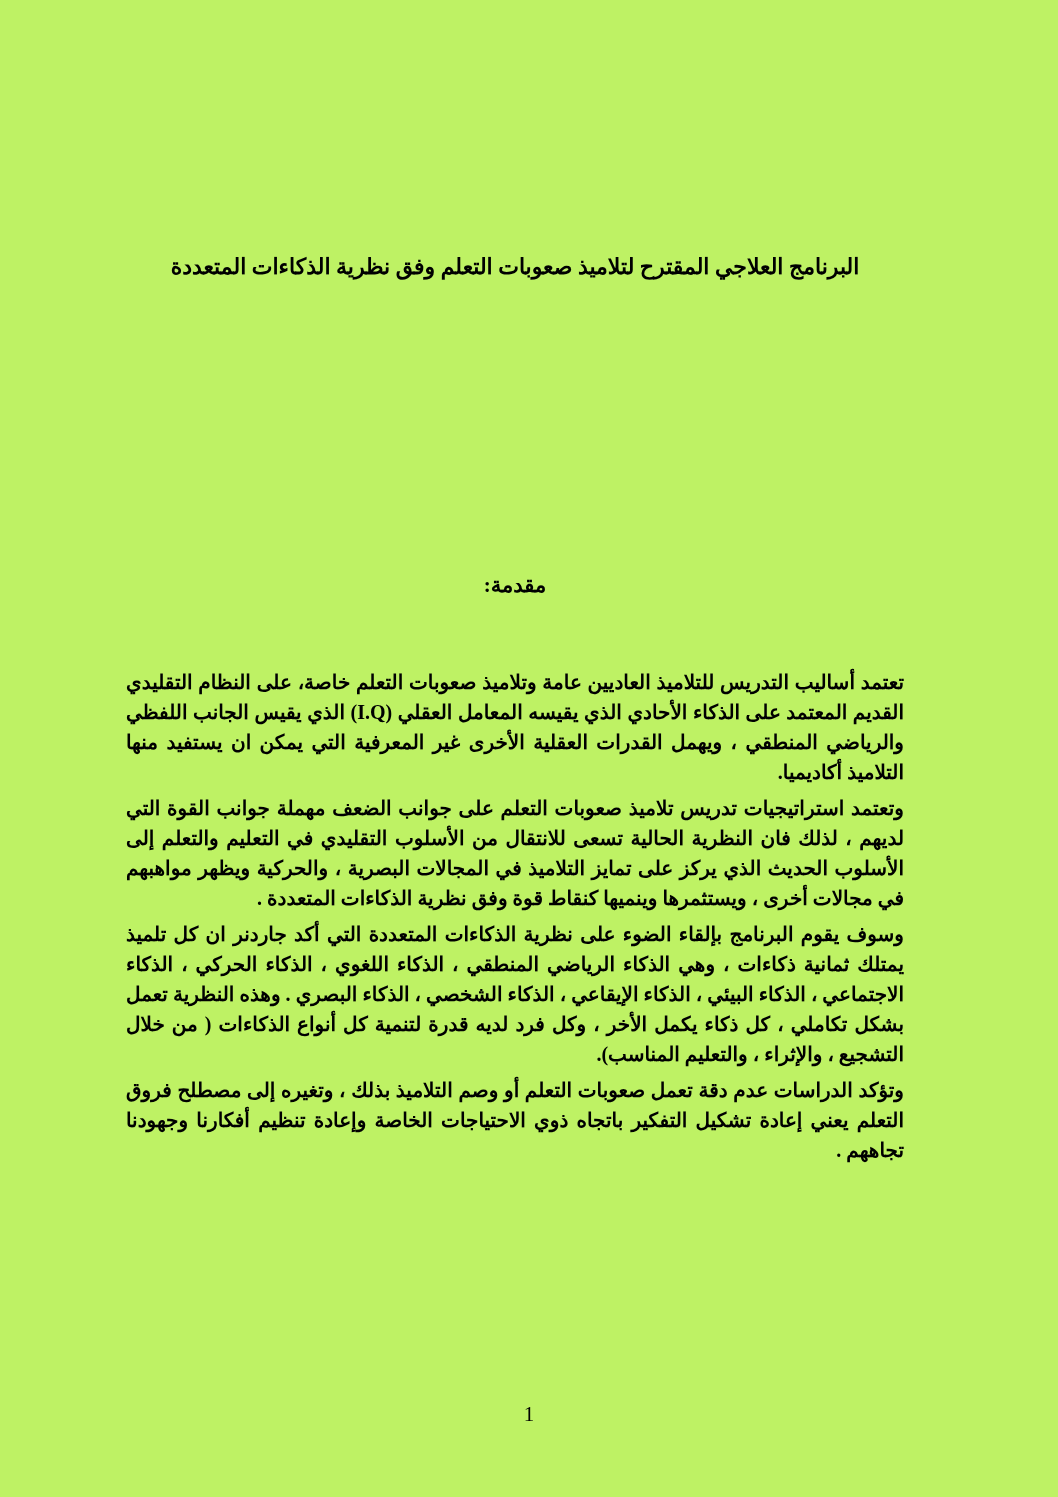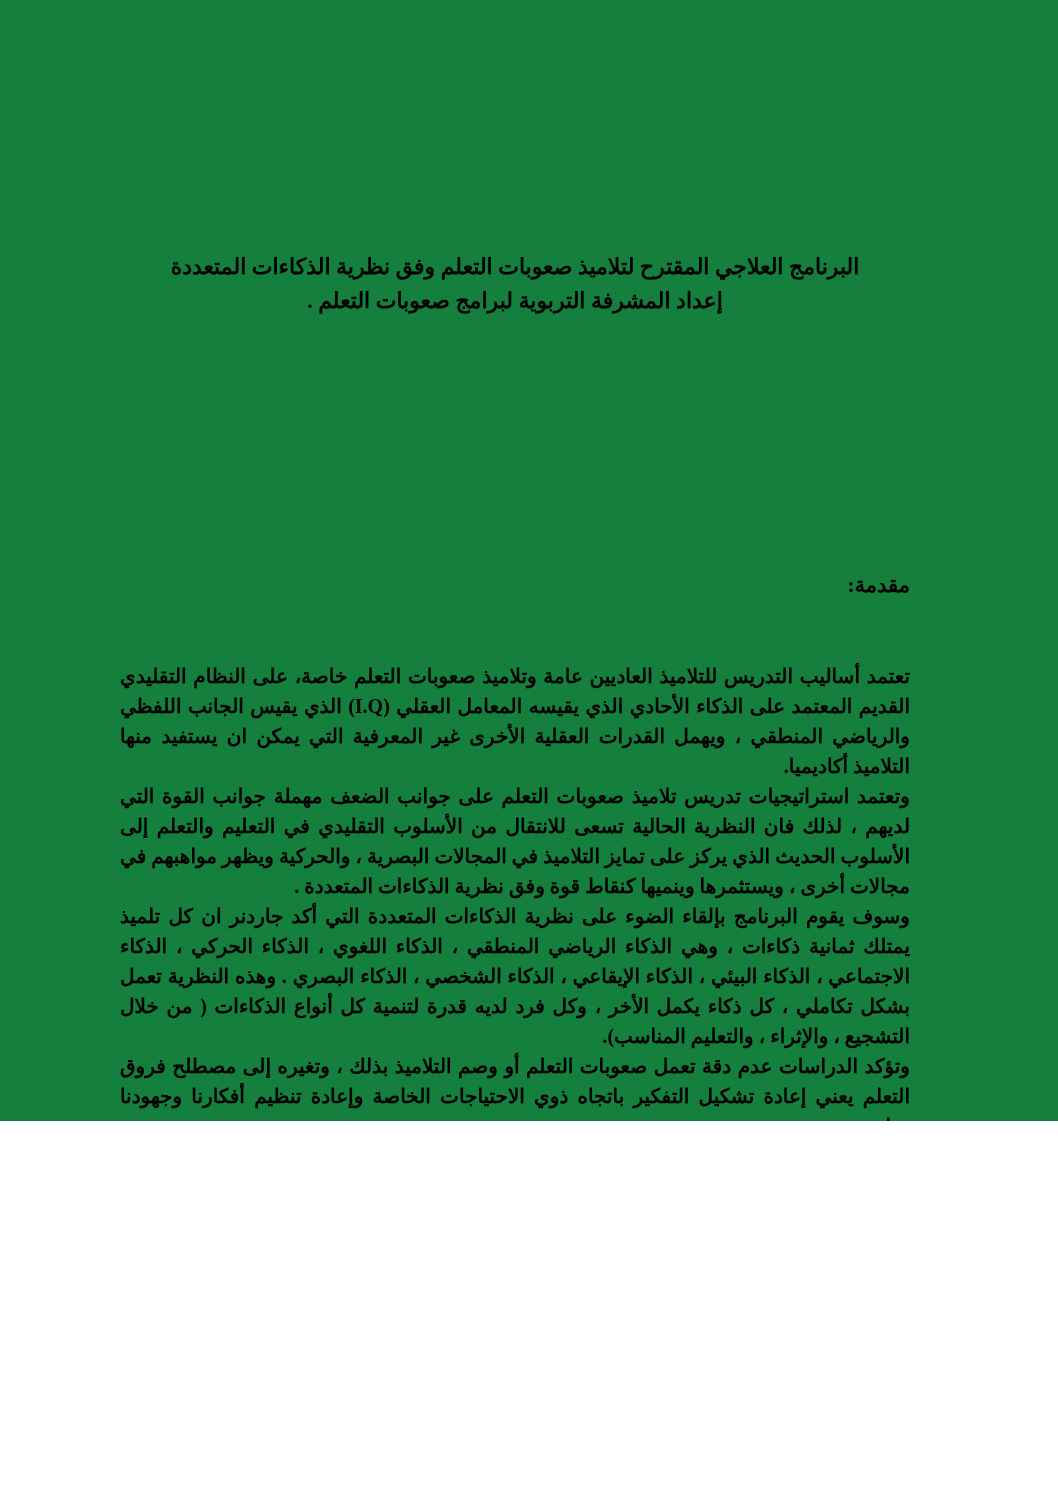--- a/index.html
+++ b/index.html
@@ -3,22 +3,22 @@
 <meta charset="utf-8">
 <style>
   html, body {
     margin: 0;
     padding: 0;
     background: #ffffff;
   }
   .page {
     position: relative;
     width: 1058px;
-    height: 1121px;
-    background: #15803d;
+    height: 1497px;
+    background: #bef264;
     color: #000000;
     font-family: "Liberation Serif", "DejaVu Serif", serif;
     overflow: hidden;
   }
   .title-block {
     position: absolute;
     top: 250px;
     left: 120px;
     right: 148px;
     direction: rtl;
@@ -28,56 +28,55 @@
     font-weight: 700;
   }
   .title-line { white-space: nowrap; }
   .section-heading {
     position: absolute;
     top: 570px;
     left: 120px;
     right: 148px;
     margin: 0;
     direction: rtl;
-    text-align: right;
+    text-align: center;
     font-size: 21px;
     line-height: 30px;
     font-weight: 700;
   }
   .body-text {
     position: absolute;
     top: 661px;
     left: 120px;
     right: 148px;
     direction: rtl;
     text-align: justify;
     text-justify: inter-word;
     font-size: 20px;
     line-height: 30px;
     font-weight: 700;
   }
-  .body-text p { margin: 0; }
+  .body-text p { margin: 6px; }
   .page-number {
     position: absolute;
     top: 1402px;
     left: 0;
     width: 100%;
     text-align: center;
     font-size: 21px;
     font-weight: 400;
   }
 </style>
 </head>
 <body>
 
 <div class="page">
 
   <header class="title-block">
     <div class="title-line">البرنامج العلاجي المقترح لتلاميذ صعوبات التعلم وفق نظرية الذكاءات المتعددة</div>
-    <div class="title-line">إعداد المشرفة التربوية لبرامج صعوبات التعلم .</div>
   </header>
 
   <h2 class="section-heading">مقدمة:</h2>
 
   <main class="body-text">
     <p>تعتمد أساليب التدريس للتلاميذ العاديين عامة وتلاميذ صعوبات التعلم خاصة، على النظام التقليدي القديم المعتمد على الذكاء الأحادي الذي يقيسه المعامل العقلي (I.Q) الذي يقيس الجانب اللفظي والرياضي المنطقي ، ويهمل القدرات العقلية الأخرى غير المعرفية التي يمكن ان يستفيد منها التلاميذ أكاديميا.</p>
     <p>وتعتمد استراتيجيات تدريس تلاميذ صعوبات التعلم على جوانب الضعف مهملة جوانب القوة التي لديهم ، لذلك فان النظرية الحالية تسعى للانتقال من الأسلوب التقليدي في التعليم والتعلم إلى الأسلوب الحديث الذي يركز على تمايز التلاميذ في المجالات البصرية ، والحركية ويظهر مواهبهم في مجالات أخرى ، ويستثمرها وينميها كنقاط قوة وفق نظرية الذكاءات المتعددة .</p>
     <p>وسوف يقوم البرنامج بإلقاء الضوء على نظرية الذكاءات المتعددة التي أكد جاردنر ان كل تلميذ يمتلك ثمانية ذكاءات ، وهي الذكاء الرياضي المنطقي ، الذكاء اللغوي ، الذكاء الحركي ، الذكاء الاجتماعي ، الذكاء البيئي ، الذكاء الإيقاعي ، الذكاء الشخصي ، الذكاء البصري . وهذه النظرية تعمل بشكل تكاملي ، كل ذكاء يكمل الأخر ، وكل فرد لديه قدرة لتنمية كل أنواع الذكاءات ( من خلال التشجيع ، والإثراء ، والتعليم المناسب).</p>
     <p>وتؤكد الدراسات عدم دقة تعمل صعوبات التعلم أو وصم التلاميذ بذلك ، وتغيره إلى مصطلح فروق التعلم يعني إعادة تشكيل التفكير باتجاه ذوي الاحتياجات الخاصة وإعادة تنظيم أفكارنا وجهودنا تجاههم .</p>
   </main>

